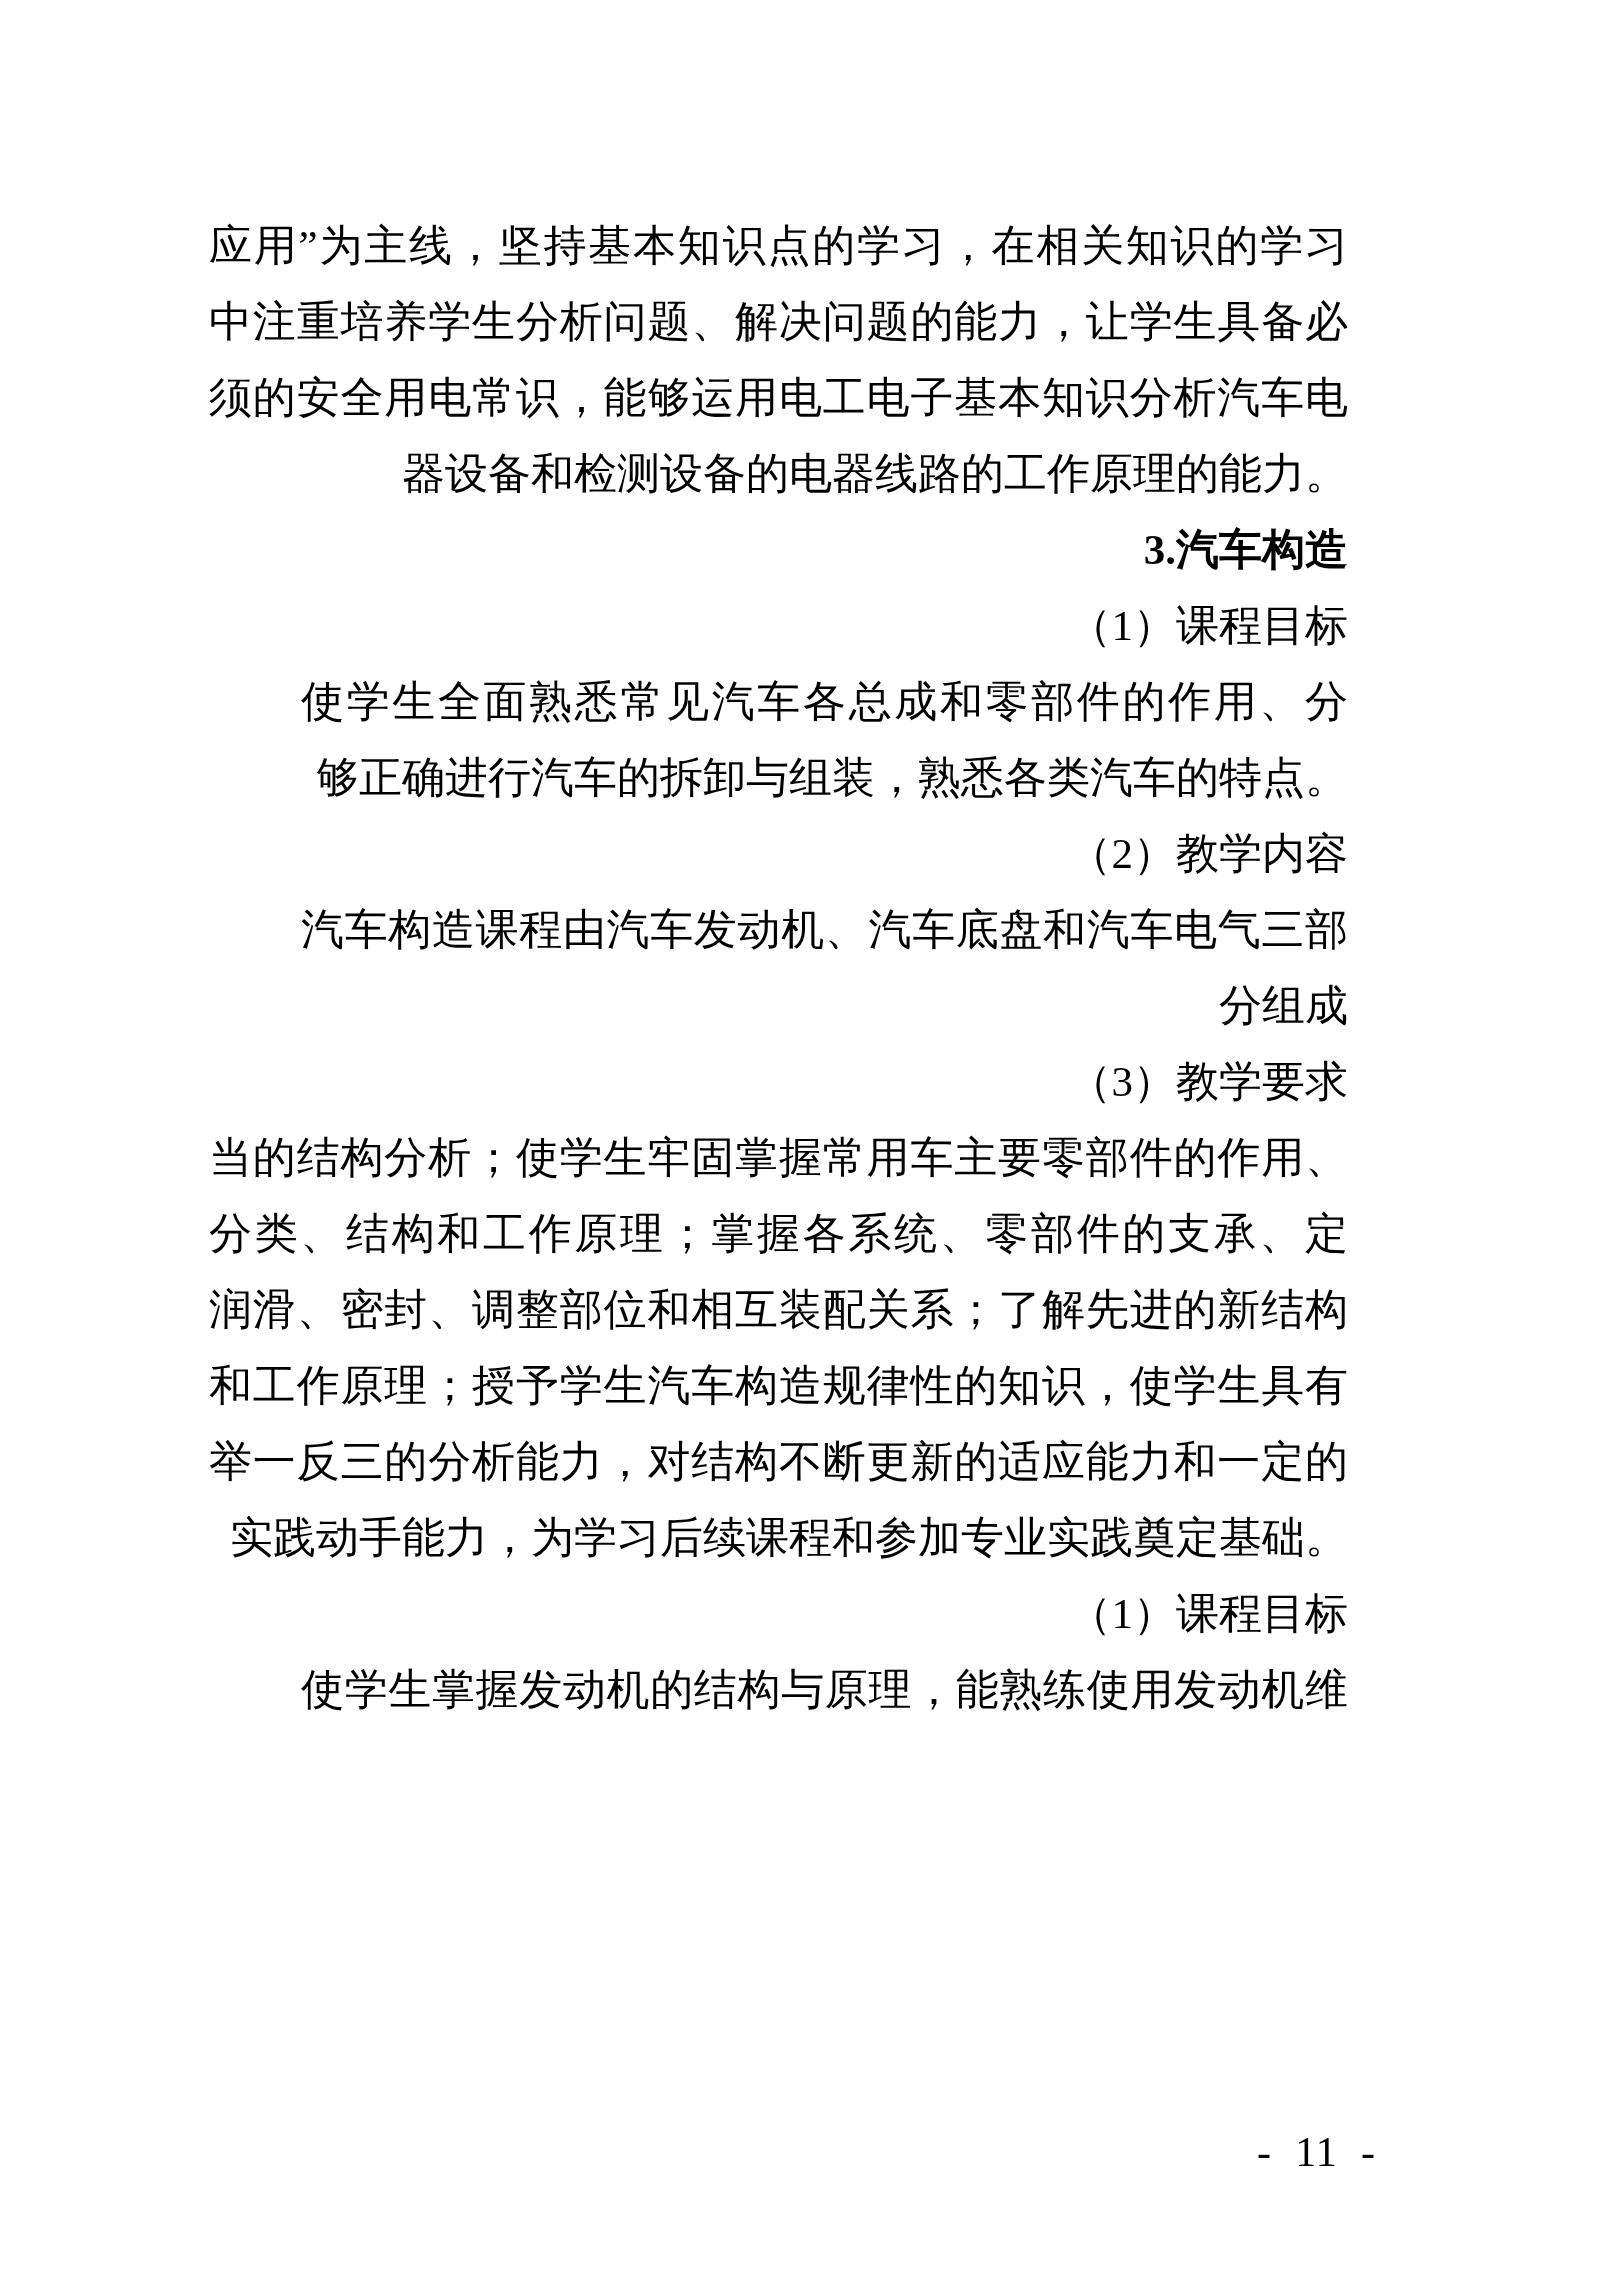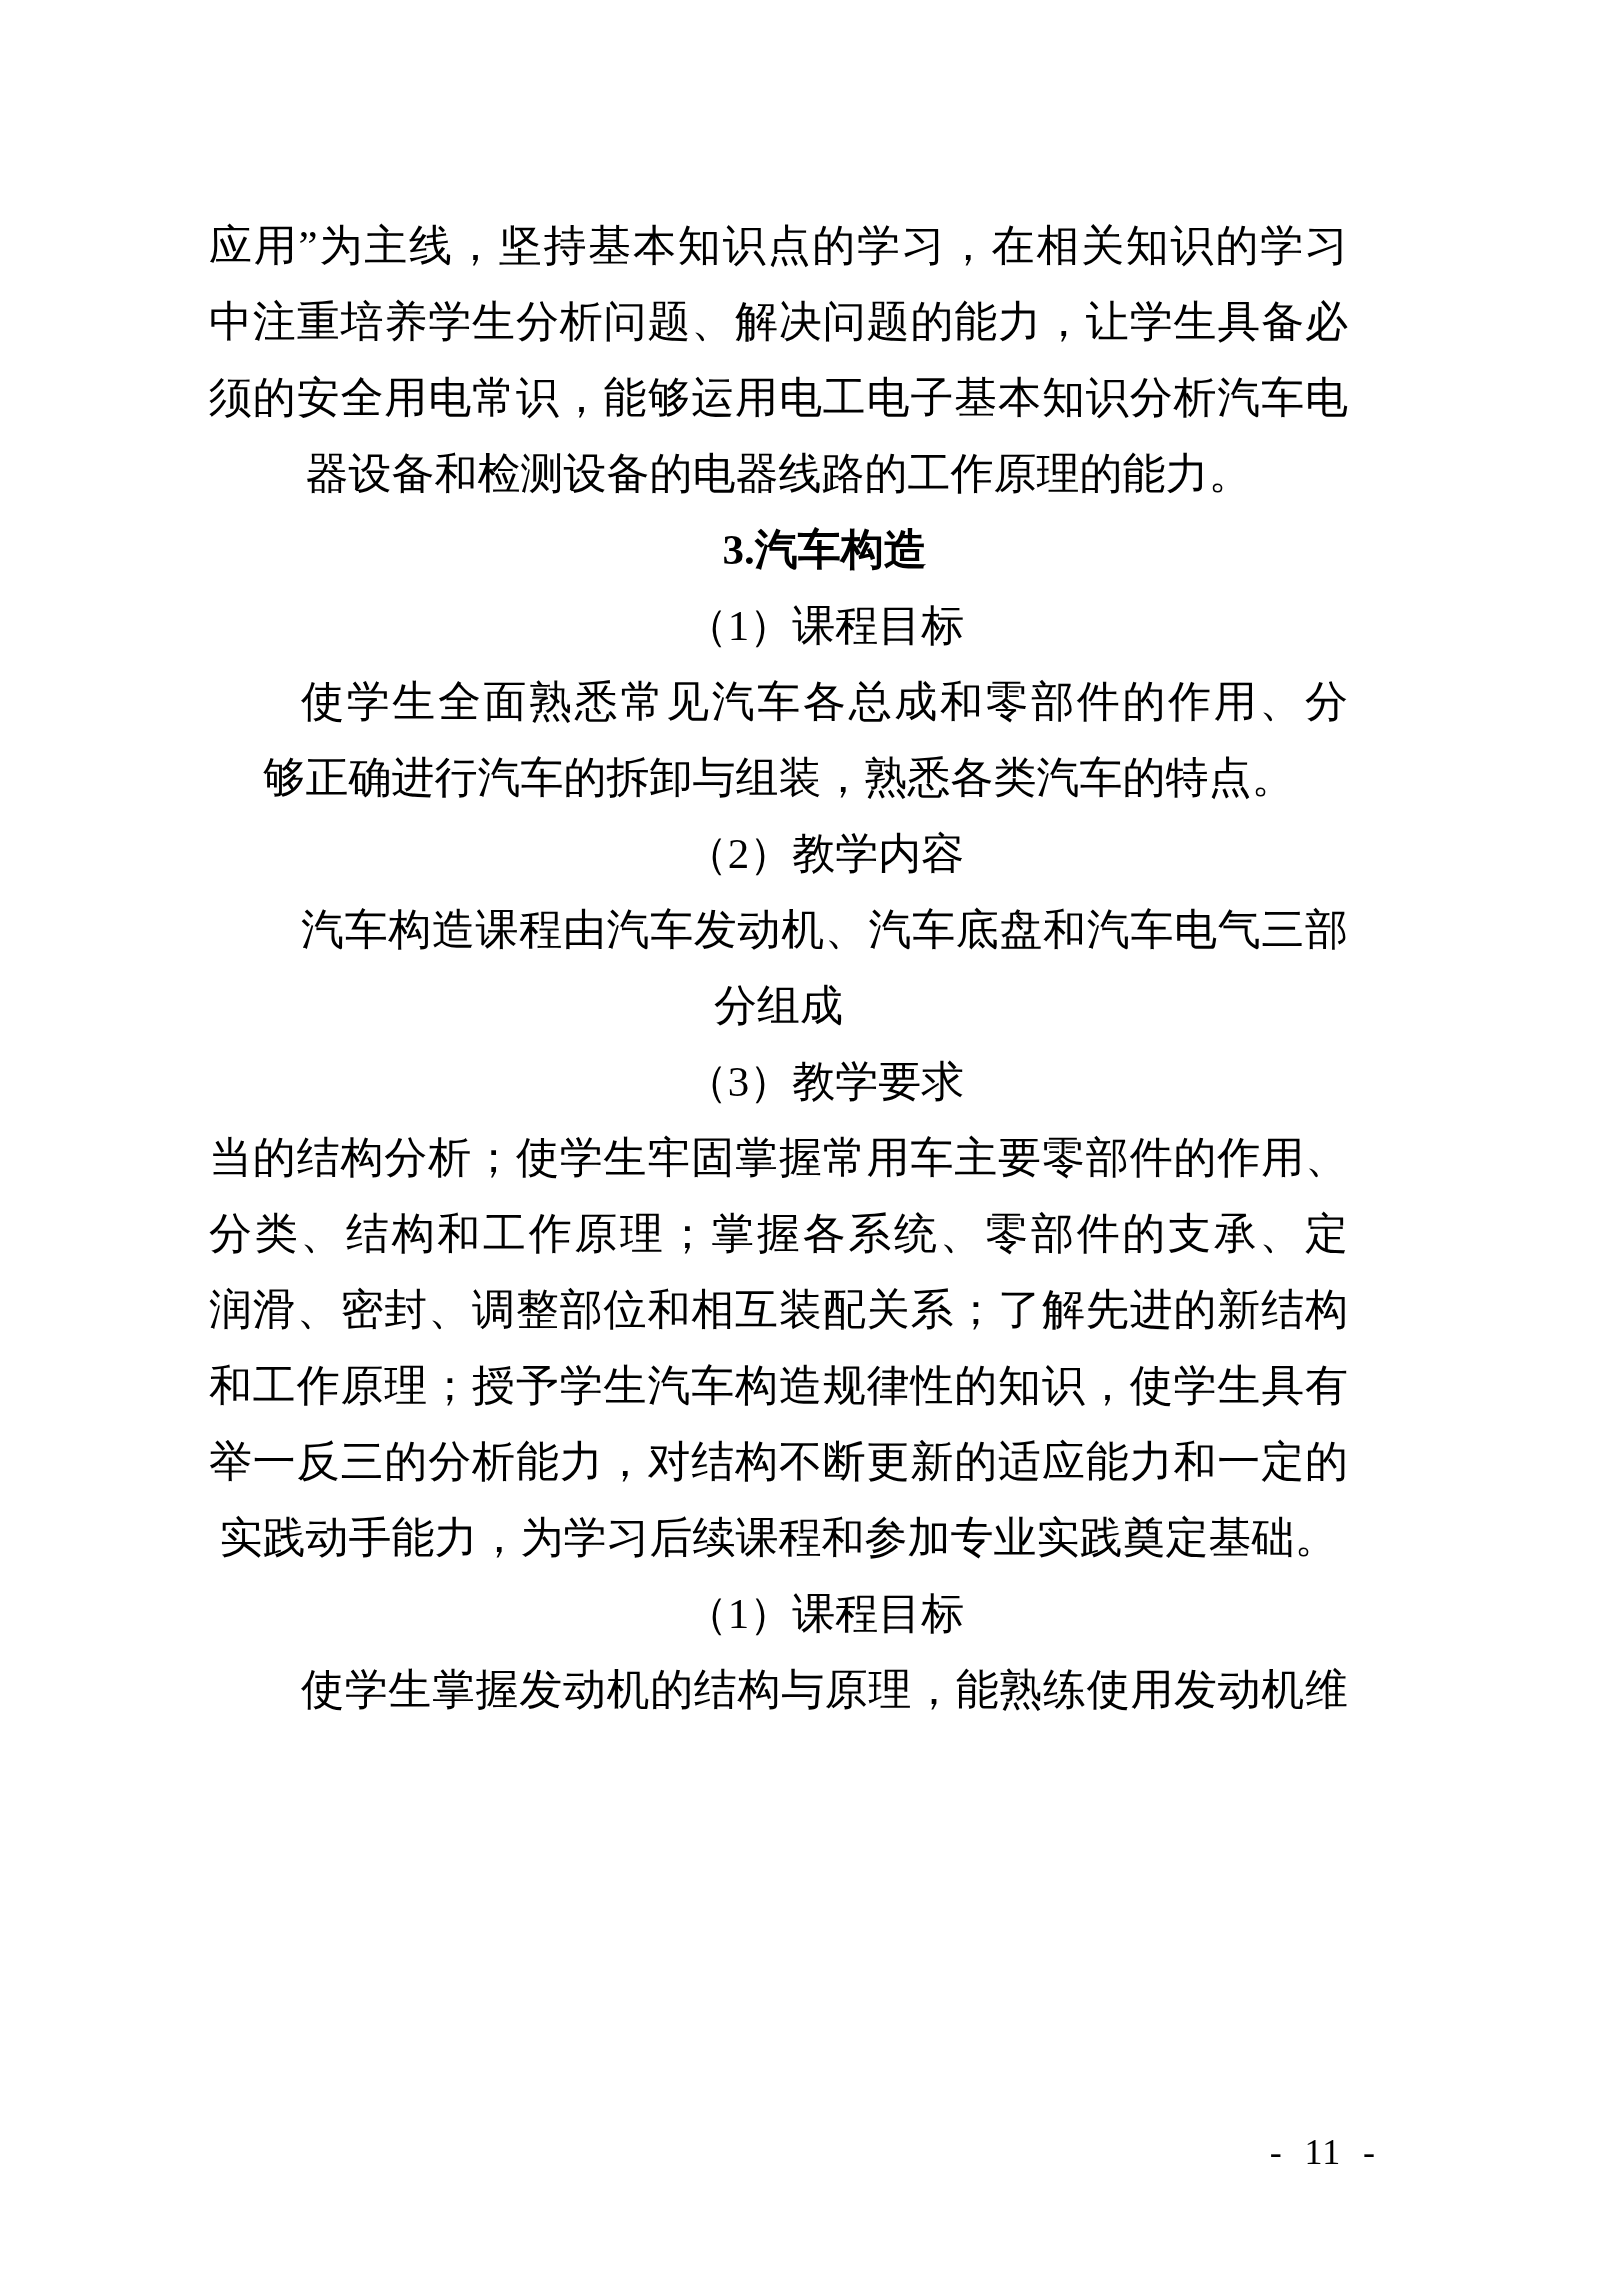--- a/index.html
+++ b/index.html
@@ -21,38 +21,38 @@
     left: 209px;
     top: 208px;
     width: 1139px;
   }
   .line {
     font-size: 43px;
     line-height: 76px;
     height: 76px;
     overflow: hidden;
     white-space: normal;
-    text-align: center;
+    text-align: right;
   }
   .line.fill {
     text-align: justify;
     text-align-last: justify;
     text-justify: inter-character;
   }
   .line.indent {
     text-indent: 92px;
   }
   .line.heading {
     font-weight: bold;
   }
   .page-number {
     position: absolute;
     top: 2135px;
     right: 245px;
-    font-size: 36px;
+    font-size: 42px;
     line-height: 35px;
     word-spacing: 11.8px;
     letter-spacing: 1px;
     font-family: "Liberation Serif", "DejaVu Serif", serif;
   }
 </style>
 </head>
 <body>
 
 <div class="page">

